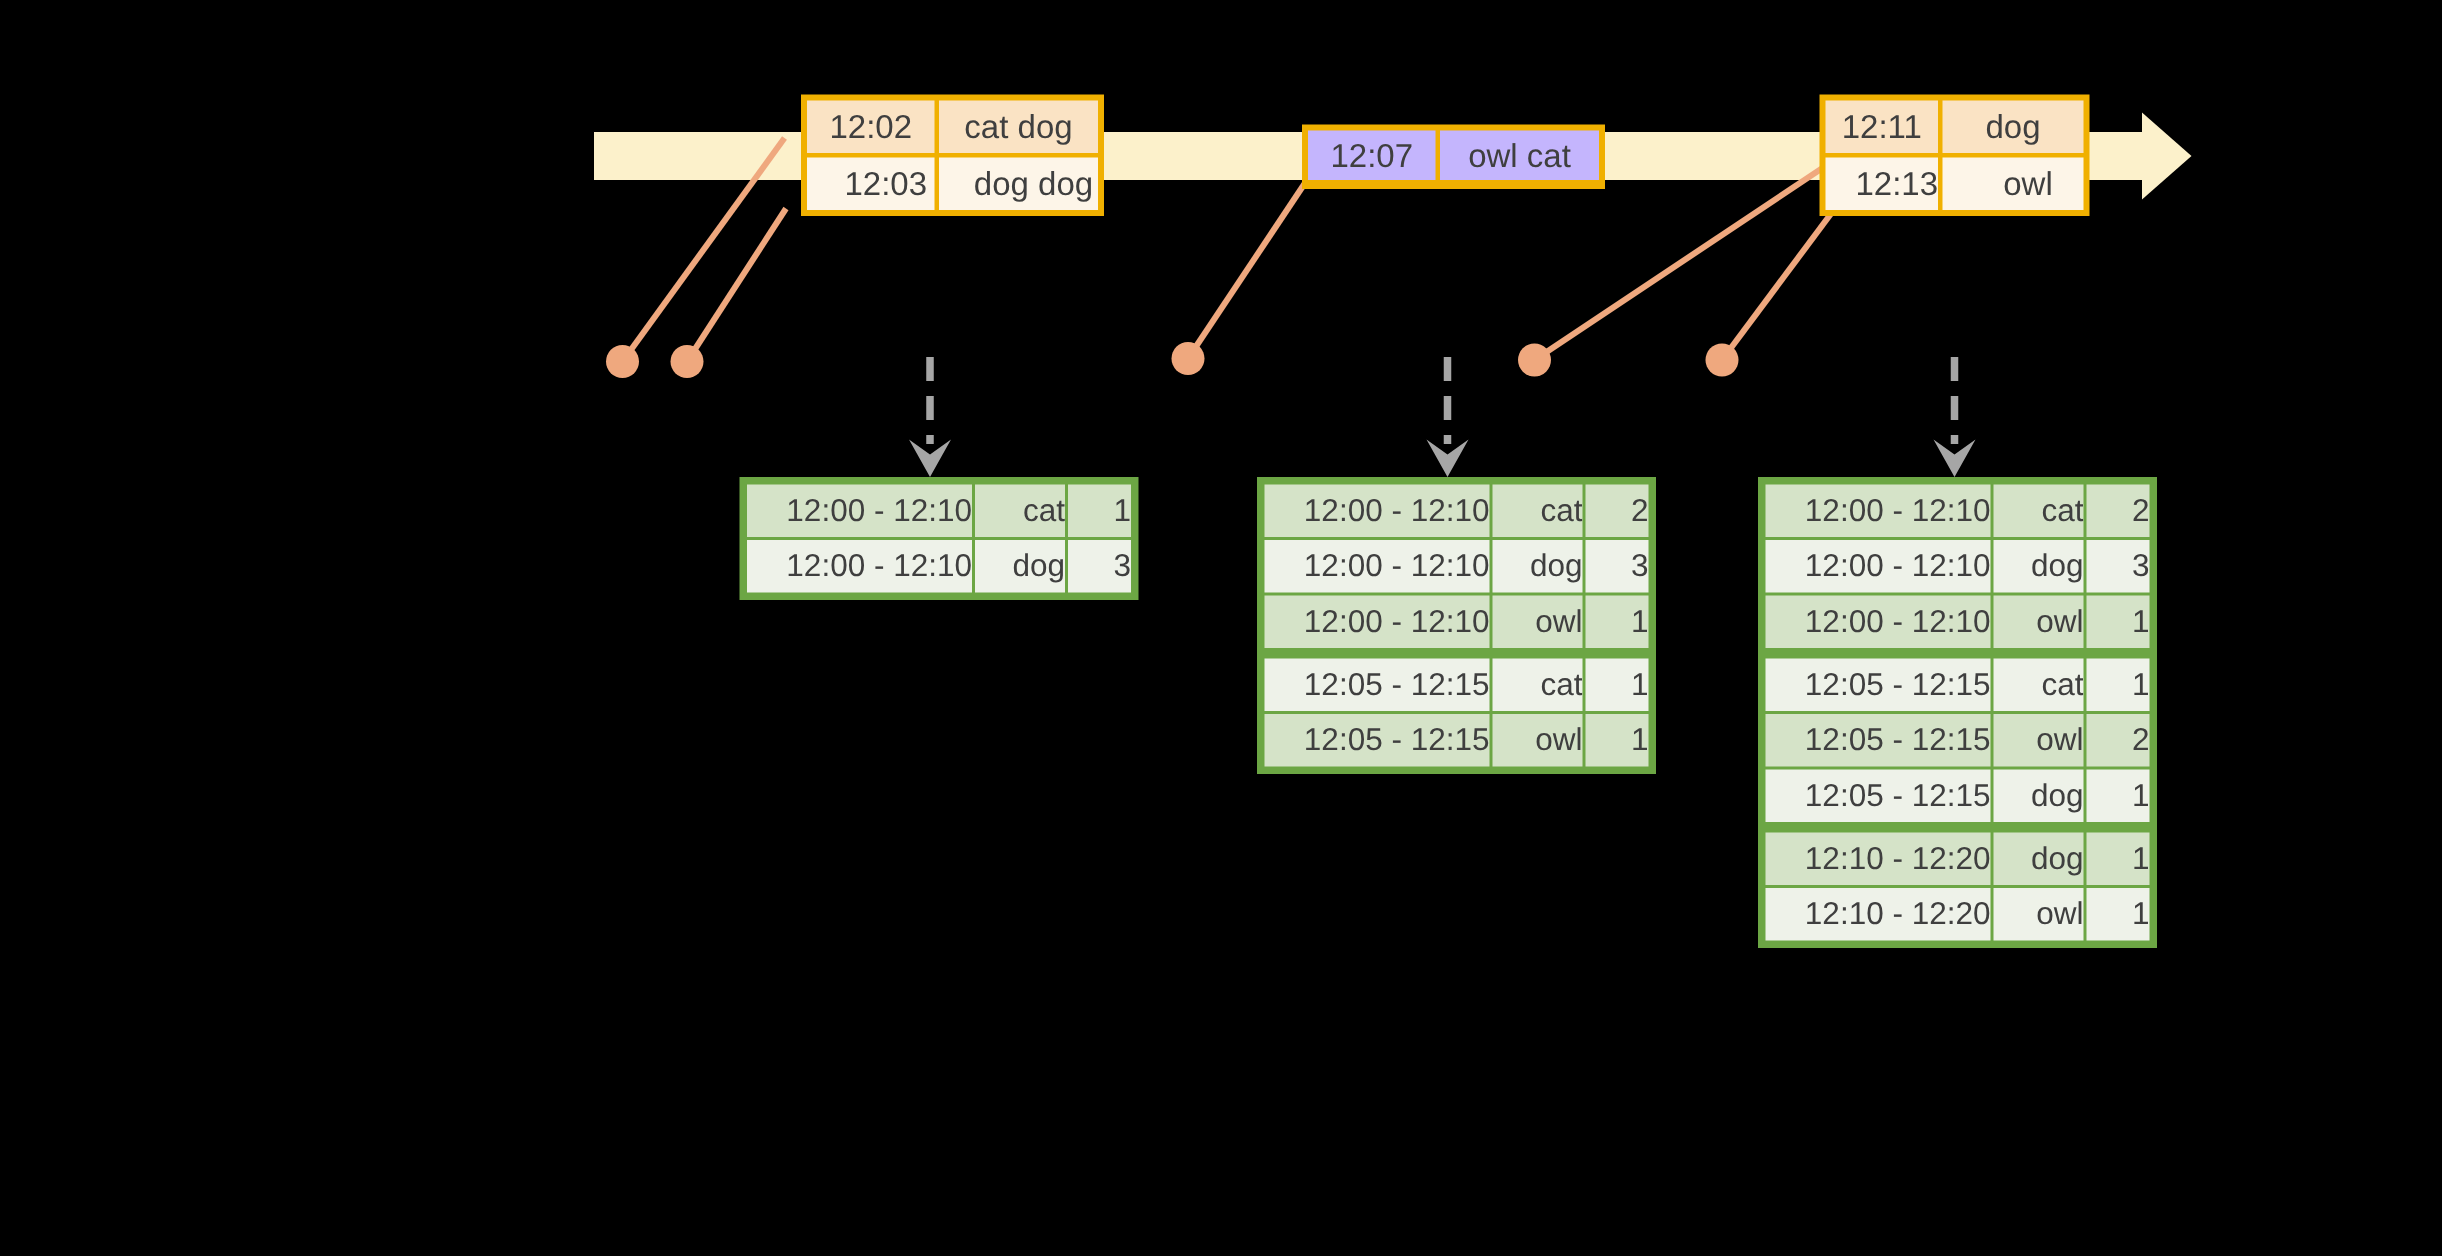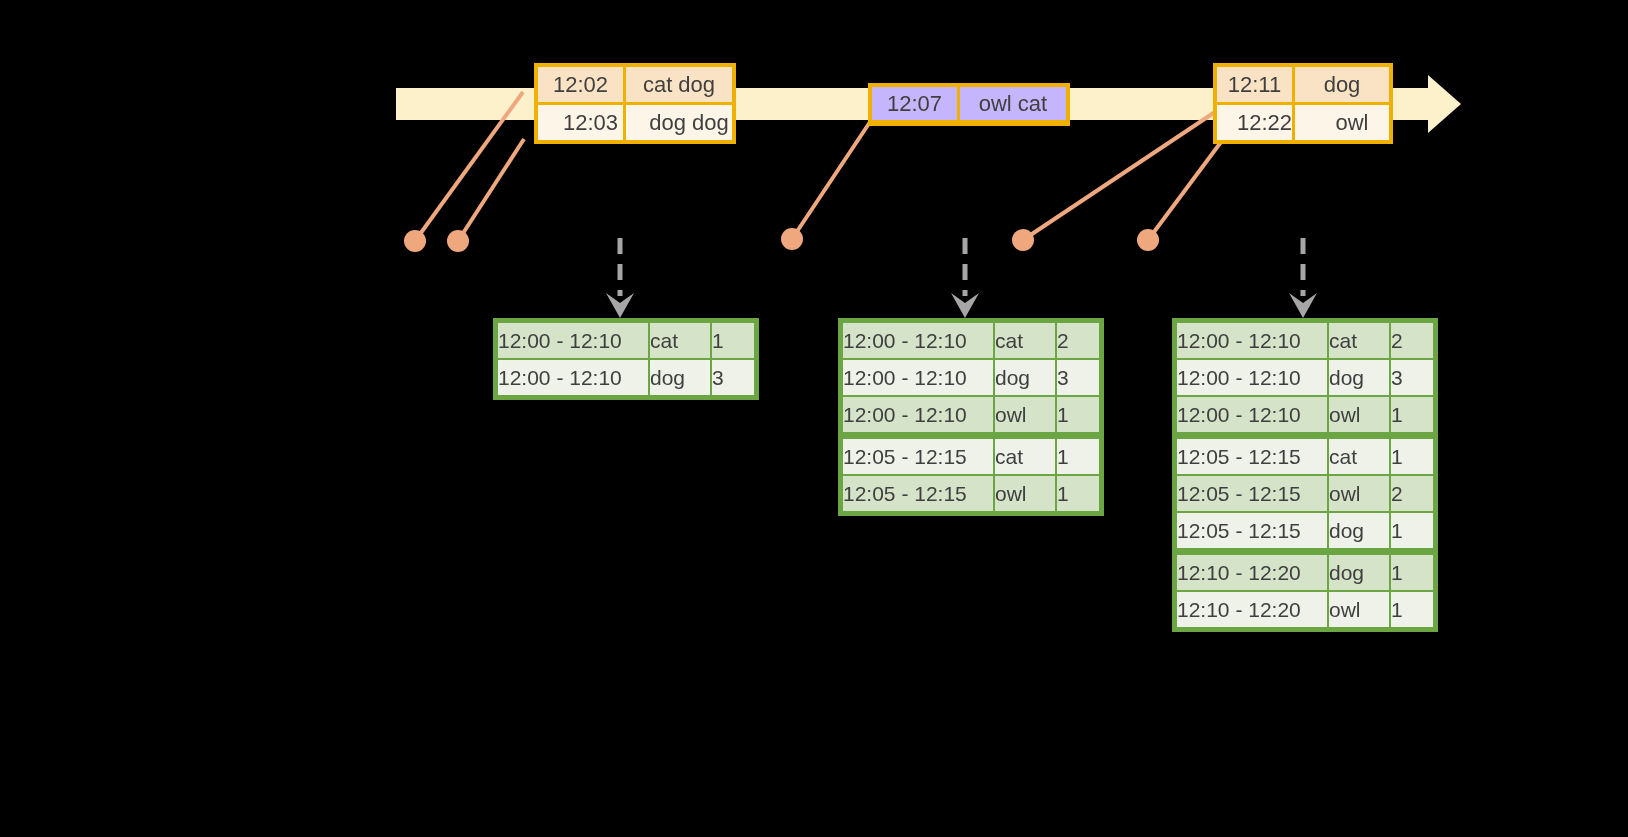--- a/index.html
+++ b/index.html
@@ -21,21 +21,21 @@
   .ebox.two-col .erow{grid-template-columns:85px 1fr;}
   .ebox.narrow-col .erow{grid-template-columns:75px 1fr;}
   .erow .ecell{overflow:hidden;white-space:nowrap;}
   .erow.dark .ecell{background:#FAE3C4;}
   .erow.light .ecell{background:#FDF5E8;padding-left:20px;}
   .erow.single .ecell{background:#c4b5fd;height:33px;line-height:33px;}
 
   
   .rtable{position:absolute;background:#6CA644;padding:5px;display:flex;flex-direction:column;gap:2px;}
   .rrow{display:grid;grid-template-columns:150px 60px 42px;gap:2px;height:35px;line-height:35px;
-        font-size:21px;text-align:left;}
+        font-size:21px;text-align:right;}
   .rrow.group-start{margin-top:3px;padding-top:3px;border-top:0;box-shadow:none;position:relative;}
   .rrow.group-start{margin-top:5px;padding-top:0;}
   .rrow .cell{overflow:hidden;white-space:nowrap;}
   .rrow.dark .cell{background:#D5E3C8;}
   .rrow.light .cell{background:#EEF2E9;}
 </style>
 </head>
 <body>
 
 <div class="canvas">
@@ -88,21 +88,21 @@
       <span class="ecell">owl cat</span>
     </div>
   </div>
 
   <div class="ebox narrow-col" style="left:1213px;top:63px;width:172px;">
     <div class="erow dark">
       <span class="ecell">12:11</span>
       <span class="ecell">dog</span>
     </div>
     <div class="erow light">
-      <span class="ecell">12:22</span>
+      <span class="ecell">12:13</span>
       <span class="ecell">owl</span>
     </div>
   </div>
 
   <div class="rtable" style="left:493px;top:318px;">
     <div class="rrow dark">
       <span class="cell">12:00 - 12:10</span>
       <span class="cell">cat</span>
       <span class="cell">1</span>
     </div>

